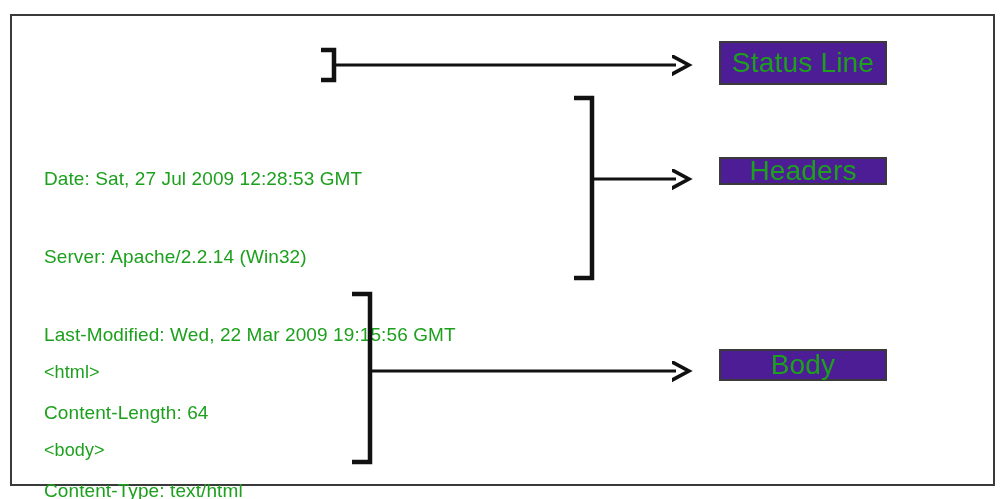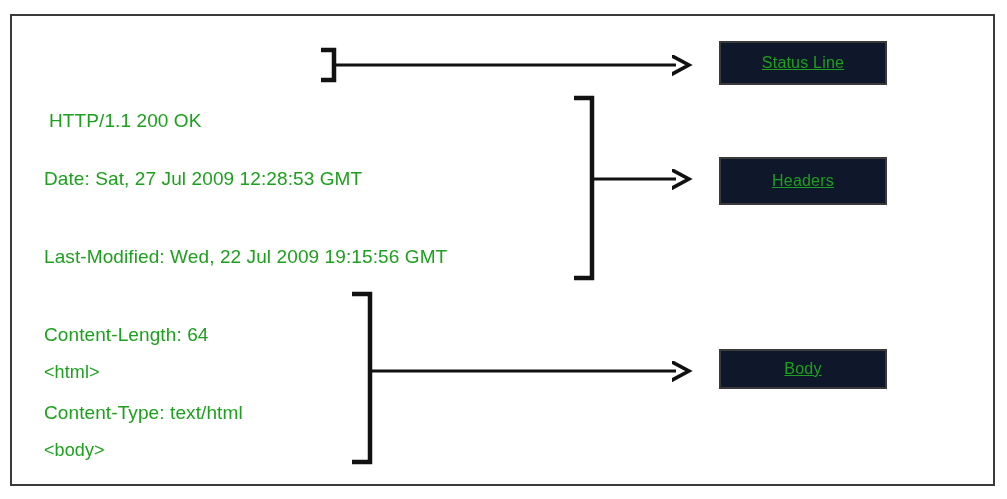--- a/index.html
+++ b/index.html
@@ -50,48 +50,45 @@
     top: 0;
     width: 1007px;
     height: 499px;
     pointer-events: none;
   }
 
   
   .label-box {
     position: absolute;
     border: 2px solid #3a3a3a;
-    background: #0f172a;
+    background: #4c1d95;
     box-sizing: border-box;
     color: #1da01d;
-    font-size: 16px;
+    font-size: 28px;
     display: flex;
     align-items: center;
     justify-content: center;
     letter-spacing: 0.2px;
-    text-decoration: underline;
   }
   #box-status-line { left: 719px; top: 41px;  width: 168px; height: 44px; }
-  #box-headers     { left: 719px; top: 157px; width: 168px; height: 48px; }
-  #box-body        { left: 719px; top: 349px; width: 168px; height: 40px; }
+  #box-headers     { left: 719px; top: 157px; width: 168px; height: 28px; }
+  #box-body        { left: 719px; top: 349px; width: 168px; height: 32px; }
 </style>
 </head>
 <body>
 
 <div id="stage">
 
   <div id="outer-frame"></div>
 
-  <div id="status-line-block" class="msg-block">
-    <span class="line">HTTP/1.1 200 OK</span>
-  </div>
 
   <div id="headers-block" class="msg-block">
     <span class="line">Date: Sat, 27 Jul 2009 12:28:53 GMT</span>
-    <span class="line">Last-Modified: Wed, 22 Jul 2009 19:15:56 GMT</span>
+    <span class="line">Server: Apache/2.2.14 (Win32)</span>
+    <span class="line">Last-Modified: Wed, 22 Mar 2009 19:15:56 GMT</span>
     <span class="line">Content-Length: 64</span>
     <span class="line">Content-Type: text/html</span>
     
   </div>
 
   <div id="body-block" class="msg-block">
     <span class="line">&lt;html&gt;</span>
     <span class="line">&lt;body&gt;</span>
     
     

